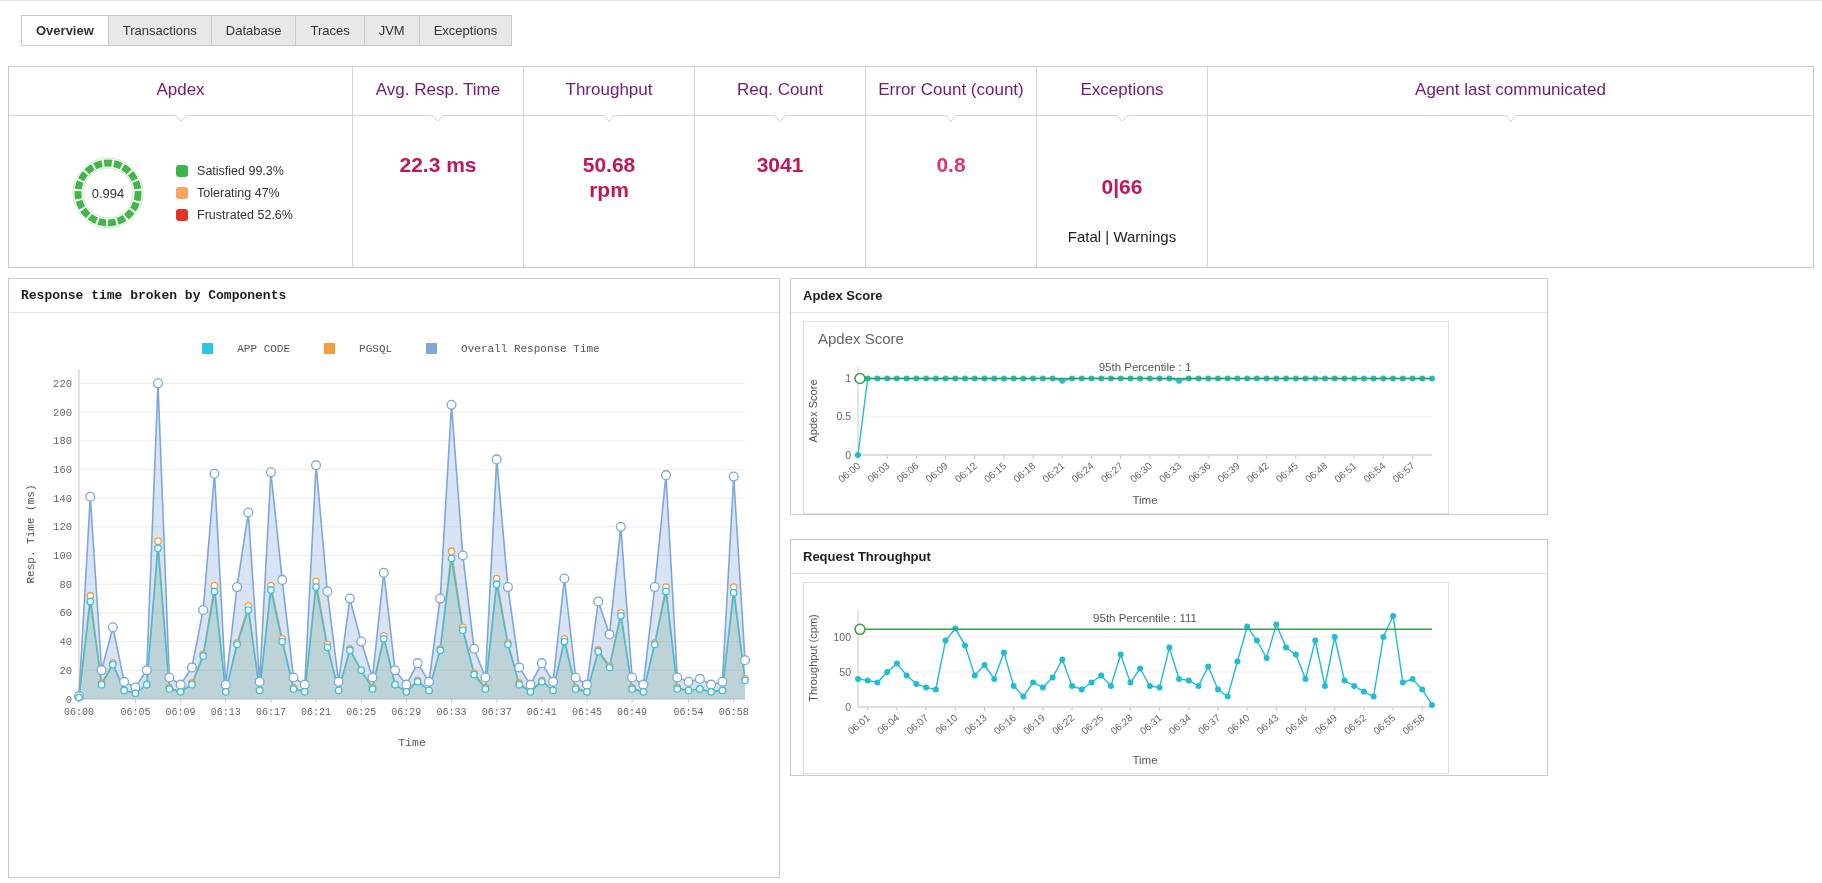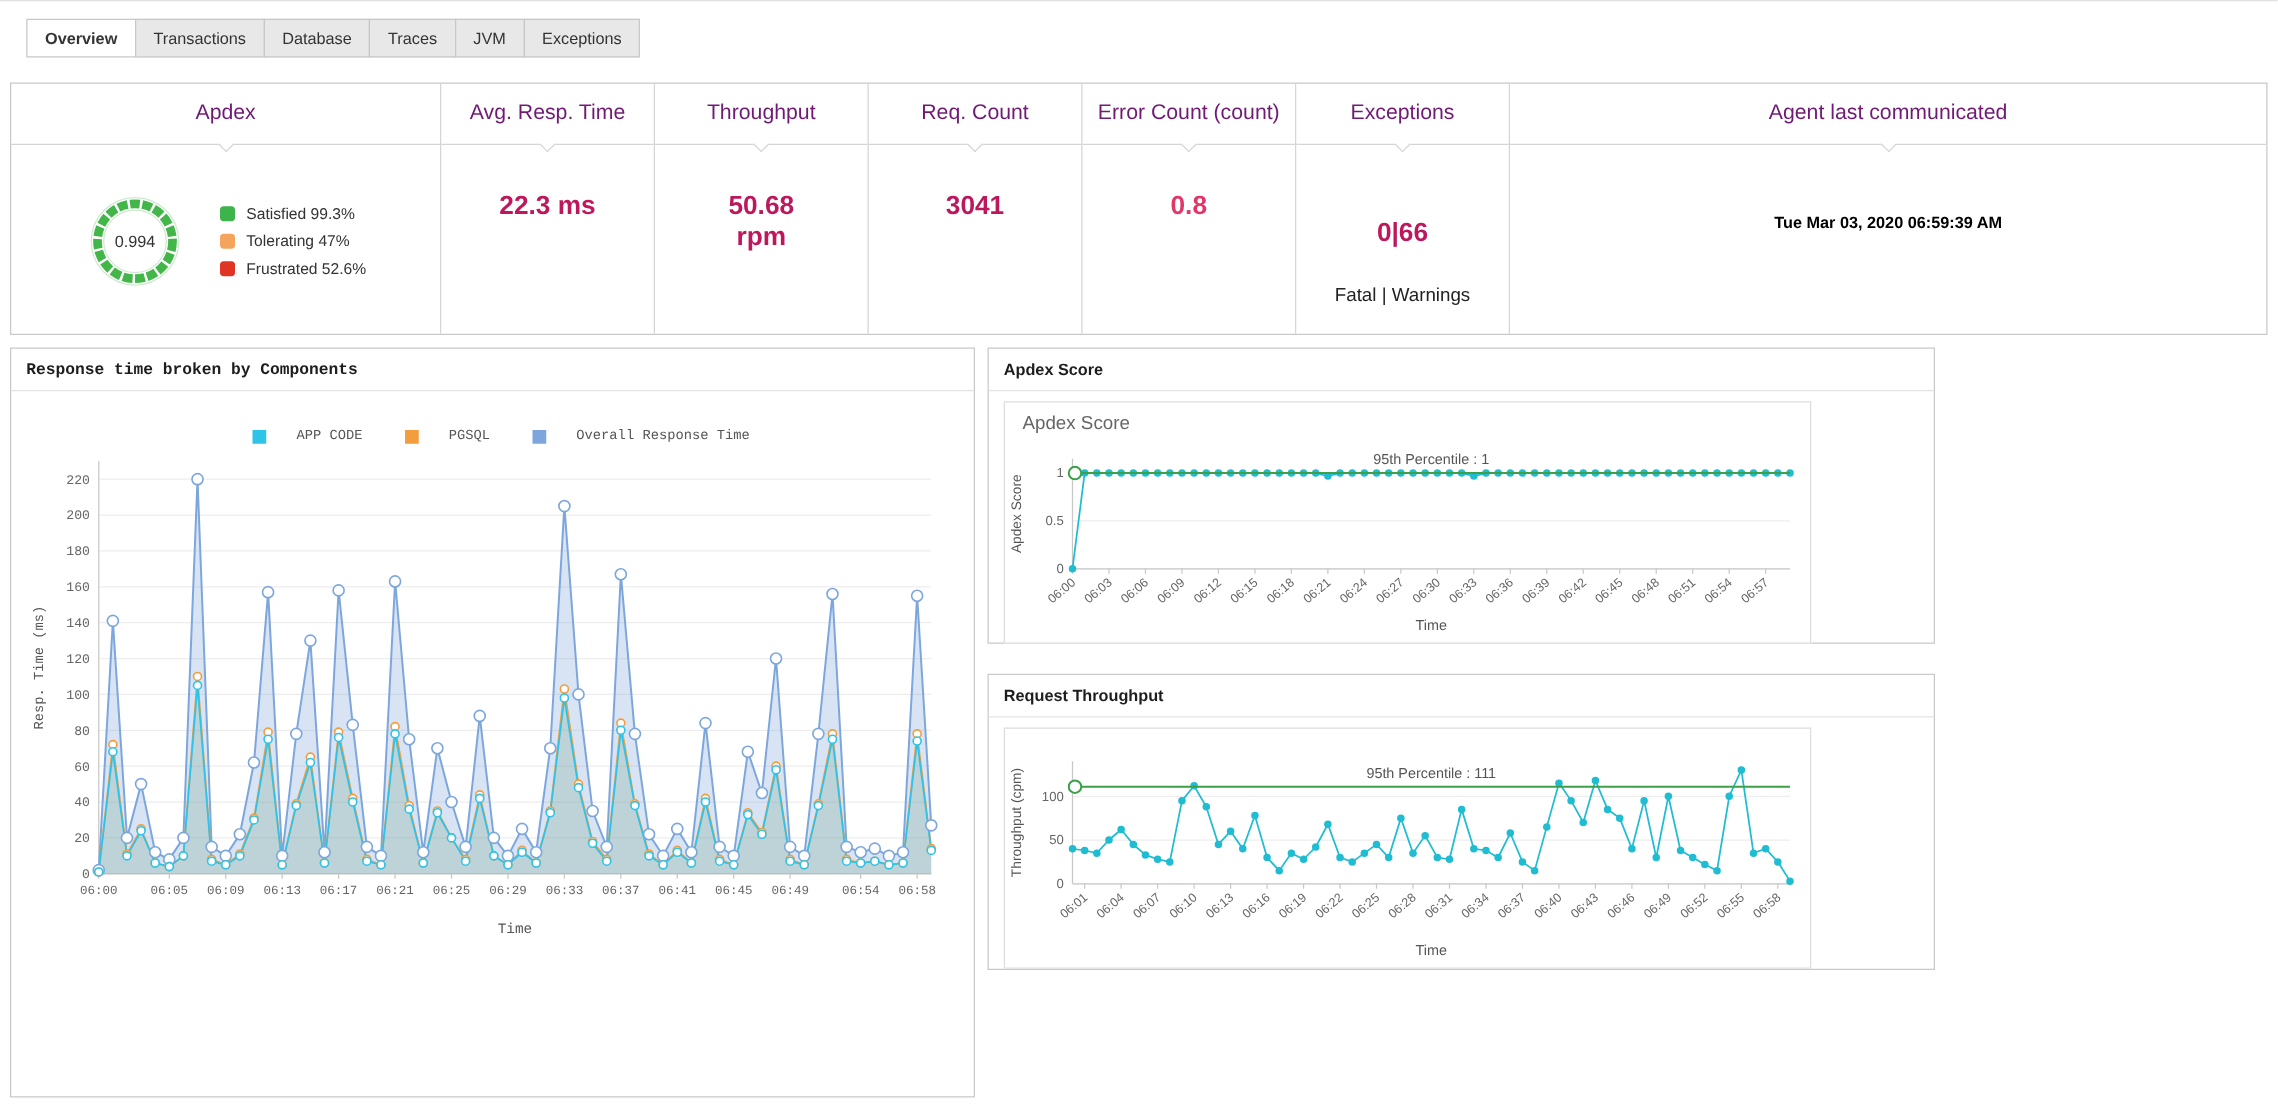--- a/index.html
+++ b/index.html
@@ -47,21 +47,21 @@
 
   
   .main { display: flex; gap: 10px; margin: 10px 8px 0; align-items: flex-start; }
   .panel { border: 1px solid #c9c9c9; background: #fff; }
   .left-panel { flex: 0 0 772px; height: 600px; font-family: Liberation Mono, monospace; }
   .right-col { display: flex; flex-direction: column; gap: 24px; width: 758px; }
   .right-col .panel { height: 237px; }
   .panel-header { font-size: 13px; font-weight: bold; color: #1d1d1d; padding: 9px 12px; border-bottom: 1px solid #e3e3e3; }
 
   .chart-legend { display: flex; justify-content: center; align-items: center; gap: 20px; margin: 30px 0 2px; font-size: 11px; color: #555; }
-  .chart-legend .item { display: flex; align-items: flex-end; gap: 24px; padding-left: 14px; }
+  .chart-legend .item { display: flex; align-items: flex-start; gap: 24px; padding-left: 14px; }
   .chart-legend .sq { width: 11px; height: 11px; display: inline-block; }
 
   .chart-box { margin: 8px 12px; border: 1px solid #ddd; width: 646px; background: #fff; }
   .chart-title { font-size: 15px; color: #666; padding: 8px 0 0 14px; }
 
   #rt-chart { margin-left: 12px; }
 
   .bottom-strip { margin-top: 6px; height: 118px; background: #eef0f0; border-top: 1px solid #dcdcdc; }
 </style>
 </head>
@@ -138,23 +138,20 @@
   <div class="card w-sm" data-interactable="false">
     <div class="card-title" data-interactable="false">Exceptions</div>
     <div class="card-body col" data-interactable="false">
       <div class="card-value" data-interactable="false">0|66</div>
       <div class="sub-value" data-interactable="false">Fatal | Warnings</div>
     </div>
   </div>
 
   <div class="card w-xl" data-interactable="false">
     <div class="card-title" data-interactable="false">Agent last communicated</div>
-    <div class="card-body" data-interactable="false">
-      <div class="agent-value" data-interactable="false">Tue Mar 03, 2020 06:59:39 AM</div>
-    </div>
   </div>
 
 </div>
 
 <div class="main" data-interactable="false">
 
   <div class="panel left-panel" data-interactable="false">
     <div class="panel-header" data-interactable="false">Response time broken by Components</div>
     <div class="chart-legend" id="rt-legend" data-interactable="false">
         <span class="item" data-interactable="true">

